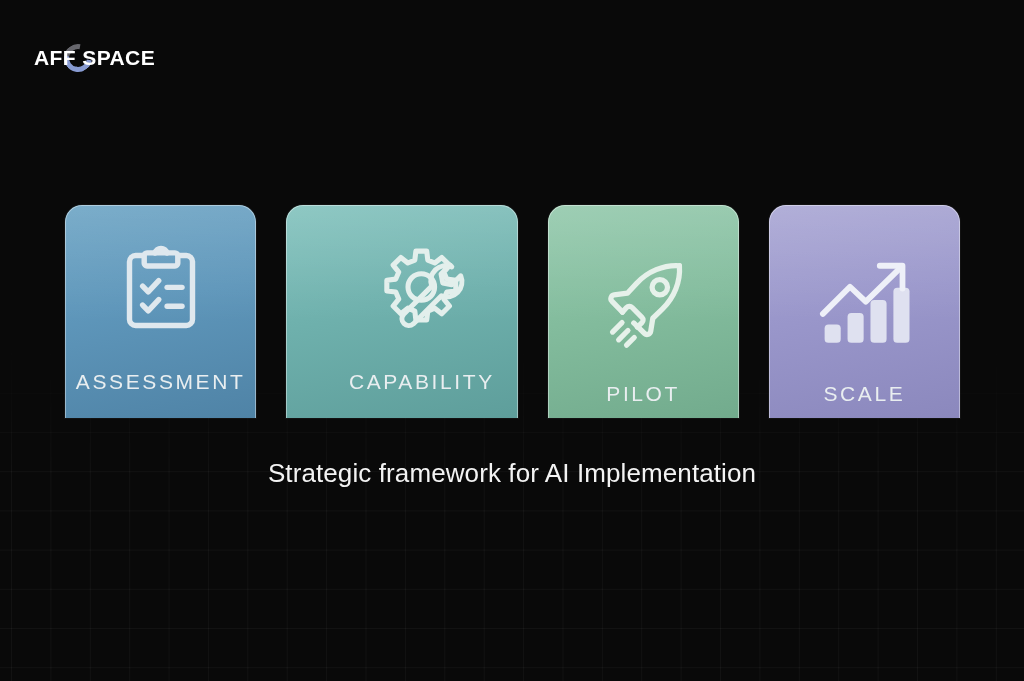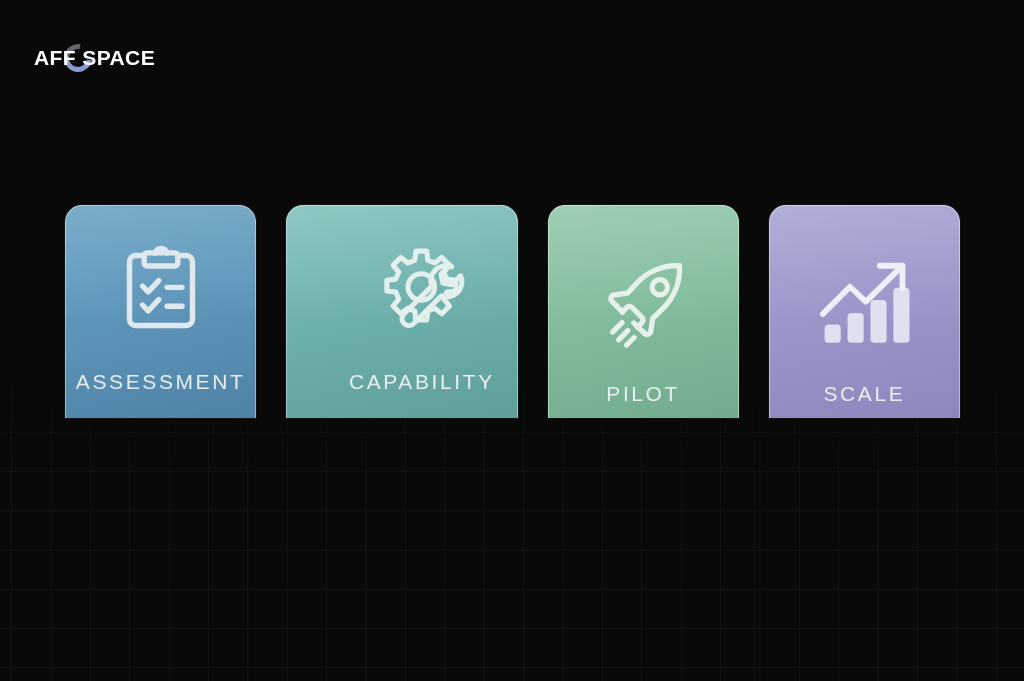--- a/index.html
+++ b/index.html
@@ -208,14 +208,15 @@
             <path d="M9.5 36.5 L25.0 21.0 L34.0 29.5 L54.5 9.5"></path>
             <path d="M42.0 9.0 H55.0 V22.0"></path>
           </g>
         </svg>
       </div>
       <div class="label">SCALE</div>
     </div>
 
   </div>
 
+  <div id="caption">Strategic framework for AI Implementation</div>
 
 </div>
 
 </body></html>

